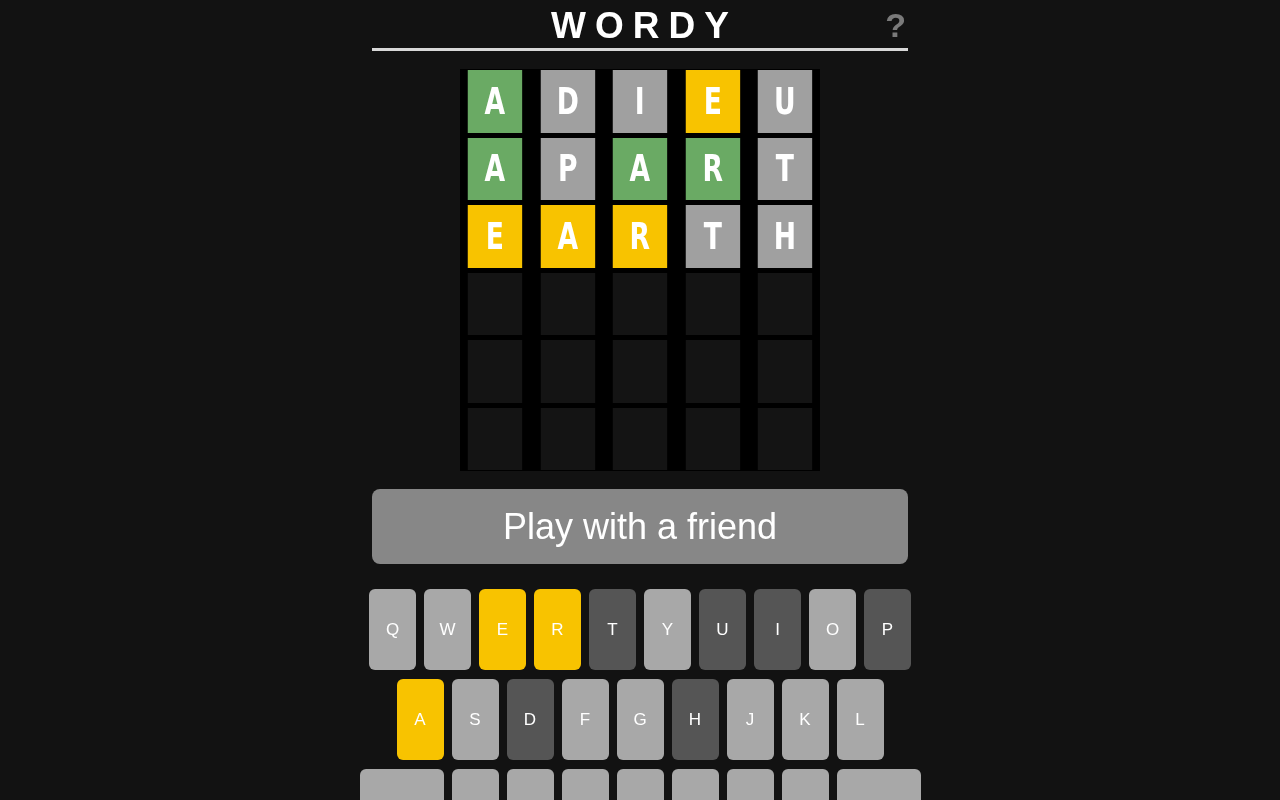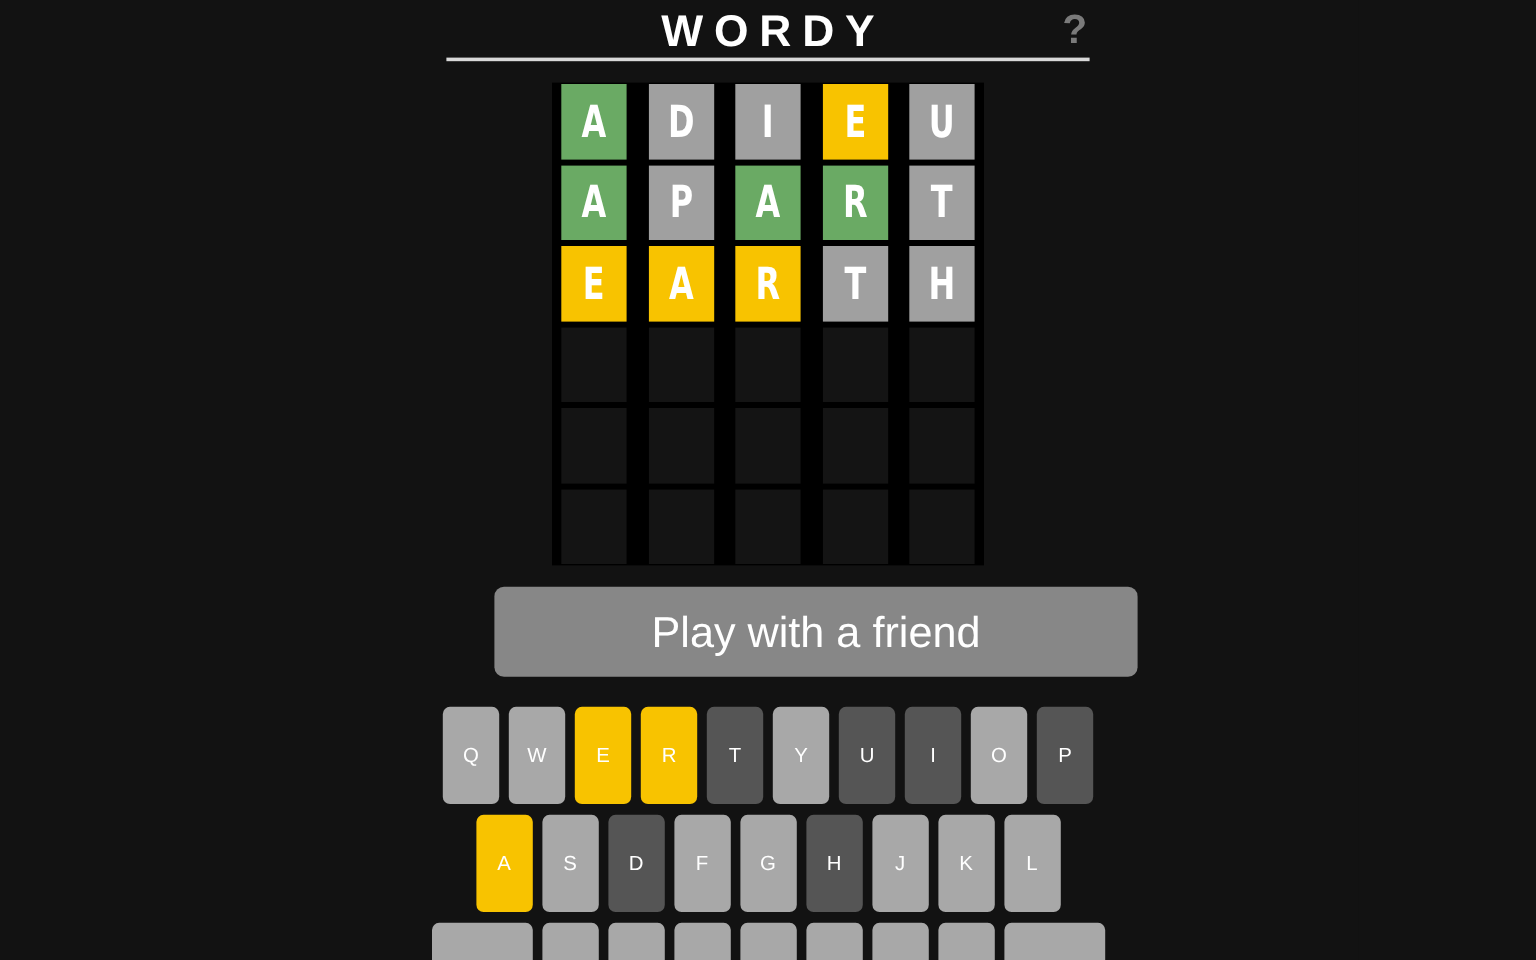--- a/index.html
+++ b/index.html
@@ -101,21 +101,20 @@
     border: none;
     border-radius: 8px;
     color: #ffffff;
     font-size: 36px;
     font-family: "Liberation Sans", sans-serif;
     font-weight: normal;
     cursor: pointer;
     display: flex;
     align-items: center;
     justify-content: center;
-    margin-left: 40px;
   }
 
   
   .keyboard {
     position: absolute;
     left: 0;
     top: 589px;
     width: 1280px;
   }
 

